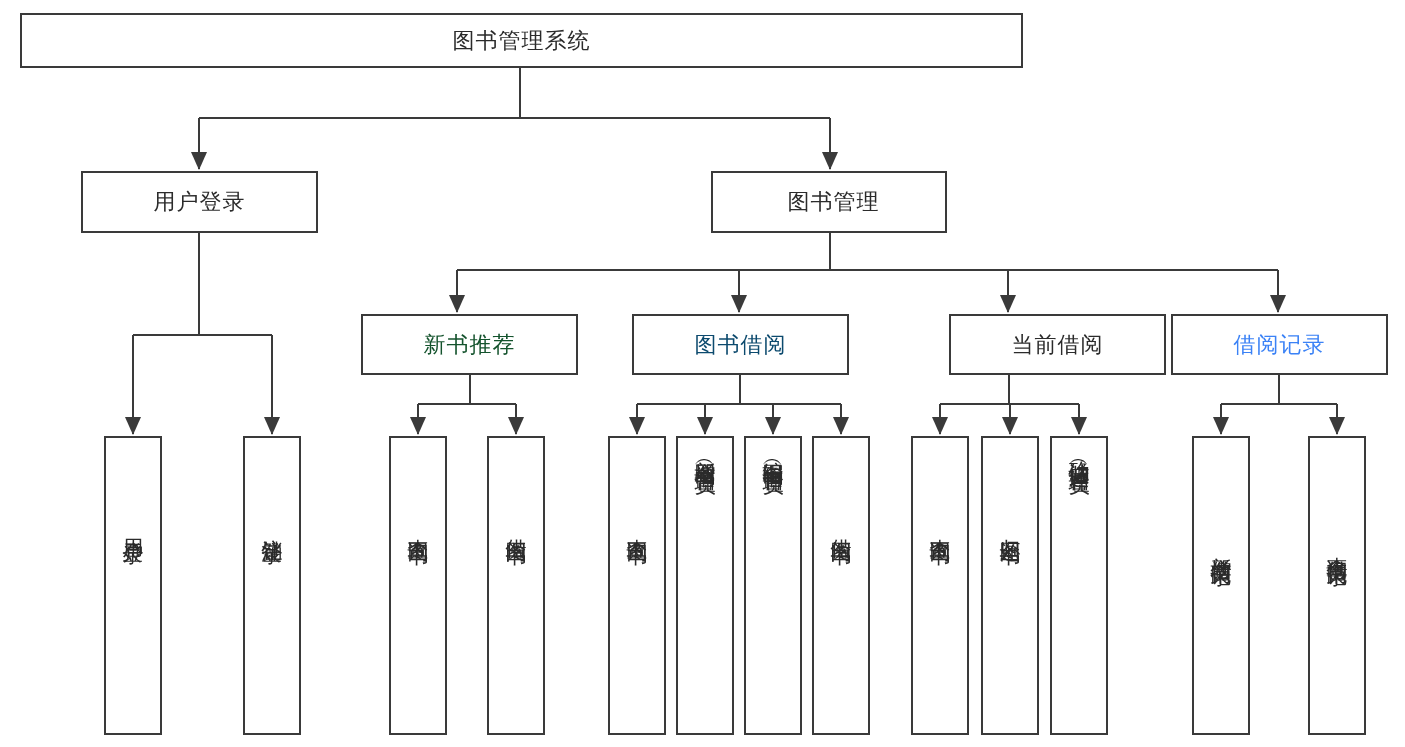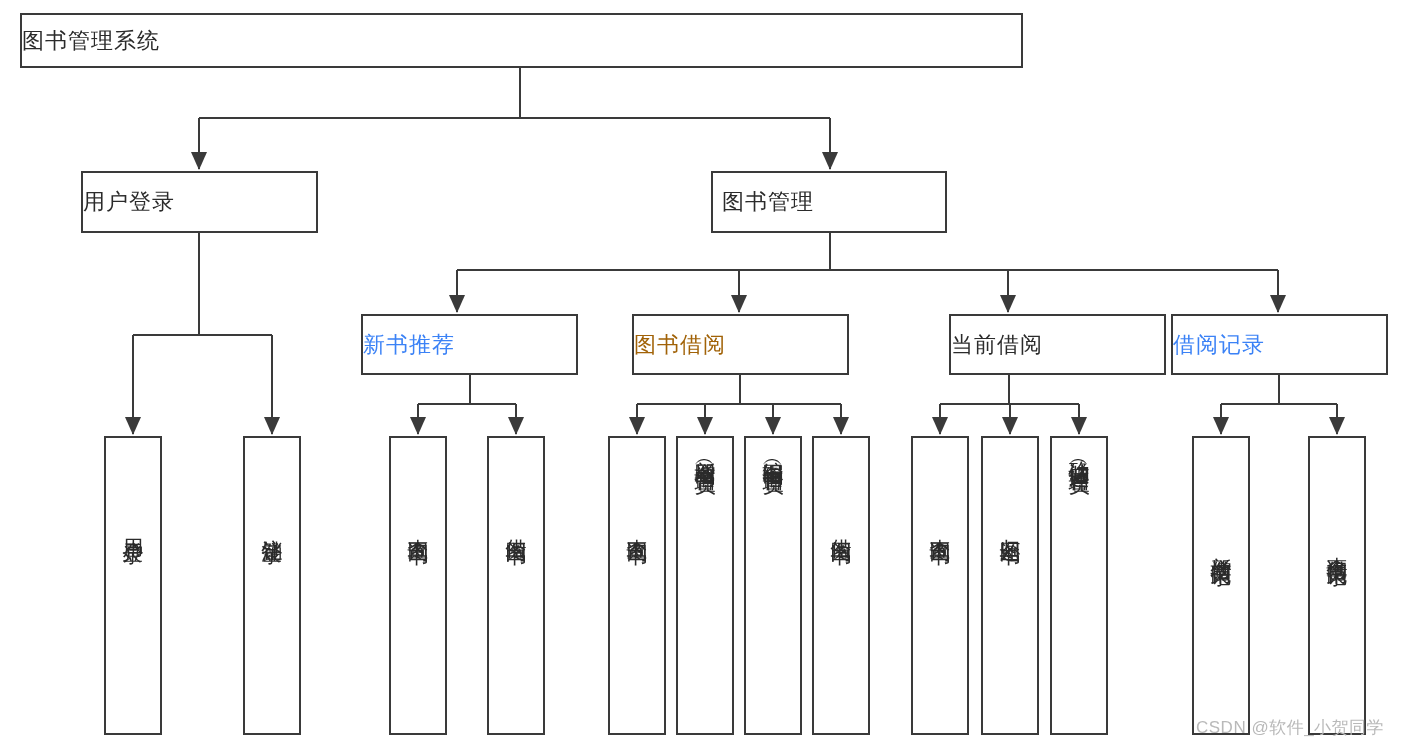--- a/index.html
+++ b/index.html
@@ -11,21 +11,21 @@
   #diagram-root{position:relative;width:1405px;height:747px;background:#fff;}
   svg.wires{position:absolute;left:0;top:0;width:1405px;height:747px;pointer-events:none;}
 
   .node{
     position:absolute;
     box-sizing:border-box;
     background:#ffffff;
     border:2px solid #3a3a3a;
     display:flex;
     align-items:center;
-    justify-content:flex-start;
+    justify-content:center;
     color:#2b2b2b;
   }
   .node .label{
     display:block;
     text-align:center;
     line-height:1.18;
     white-space:nowrap;
   }
   .node.horizontal .label{
     writing-mode:horizontal-tb;
@@ -132,24 +132,24 @@
       <div class="node horizontal" style="left: 20px; top: 13px; width: 1003px; height: 55px; border-color: rgb(58, 58, 58); background: rgb(255, 255, 255);">
         <span class="label" style="color: rgb(43, 43, 43);">图书管理系统</span>
       </div>
       <div class="node horizontal" style="left: 81px; top: 171px; width: 237px; height: 62px; border-color: rgb(58, 58, 58); background: rgb(255, 255, 255);">
         <span class="label" style="color: rgb(43, 43, 43);">用户登录</span>
       </div>
       <div class="node horizontal" style="left: 711px; top: 171px; width: 236px; height: 62px; border-color: rgb(58, 58, 58); background: rgb(255, 255, 255); padding-left: 9px;">
         <span class="label" style="color: rgb(43, 43, 43);">图书管理</span>
       </div>
       <div class="node horizontal" style="left: 361px; top: 314px; width: 217px; height: 61px; border-color: rgb(58, 58, 58); background: rgb(255, 255, 255);">
-        <span class="label" style="color: #3b82f6;">新书推荐</span>
+        <span class="label" style="color: #14532d;">新书推荐</span>
       </div>
       <div class="node horizontal" style="left: 632px; top: 314px; width: 217px; height: 61px; border-color: rgb(58, 58, 58); background: rgb(255, 255, 255);">
-        <span class="label" style="color: #a16207;">图书借阅</span>
+        <span class="label" style="color: #0c4a6e;">图书借阅</span>
       </div>
       <div class="node horizontal" style="left: 949px; top: 314px; width: 217px; height: 61px; border-color: rgb(58, 58, 58); background: rgb(255, 255, 255);">
         <span class="label" style="color: rgb(43, 43, 43);">当前借阅</span>
       </div>
       <div class="node horizontal" style="left: 1171px; top: 314px; width: 217px; height: 61px; border-color: rgb(58, 58, 58); background: rgb(255, 255, 255);">
         <span class="label" style="color: #3b82f6;">借阅记录</span>
       </div>
       <div class="node vertical mid" style="left: 104px; top: 436px; width: 58px; height: 299px; border-color: rgb(58, 58, 58); background: rgb(255, 255, 255);">
         <span class="label" style="color: rgb(43, 43, 43);">用户登录</span>
       </div>
@@ -183,14 +183,13 @@
       <div class="node vertical" style="left: 1050px; top: 436px; width: 58px; height: 299px; border-color: rgb(58, 58, 58); background: rgb(255, 255, 255);">
         <span class="label" style="color: rgb(43, 43, 43);">确认归还（管理员）</span>
       </div>
       <div class="node vertical midshort" style="left: 1192px; top: 436px; width: 58px; height: 299px; border-color: rgb(58, 58, 58); background: rgb(255, 255, 255);">
         <span class="label" style="color: rgb(43, 43, 43);">新增借阅记录</span>
       </div>
       <div class="node vertical midshort" style="left: 1308px; top: 436px; width: 58px; height: 299px; border-color: rgb(58, 58, 58); background: rgb(255, 255, 255);">
         <span class="label" style="color: rgb(43, 43, 43);">查询借阅记录</span>
       </div>
     </div>
-  <div class="watermark" style="left:1196px;top:716px;">CSDN @软件_小贺同学</div>
 </div>
 
 </body></html>

